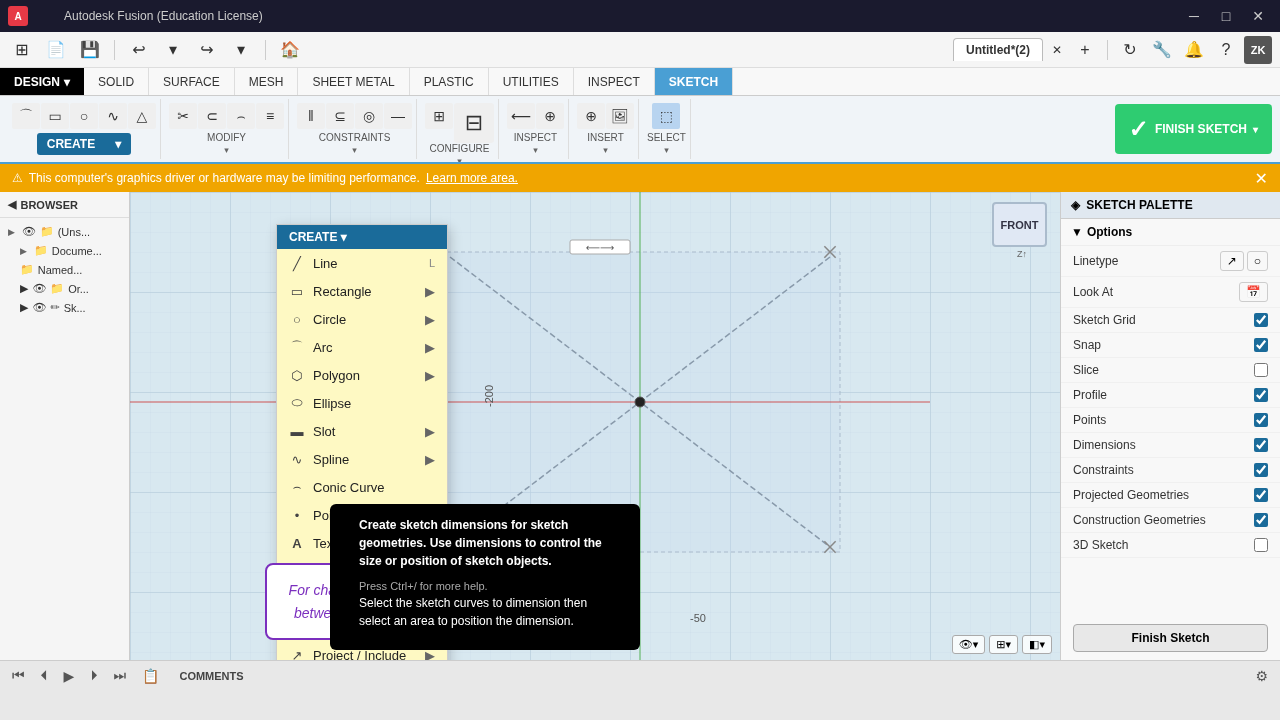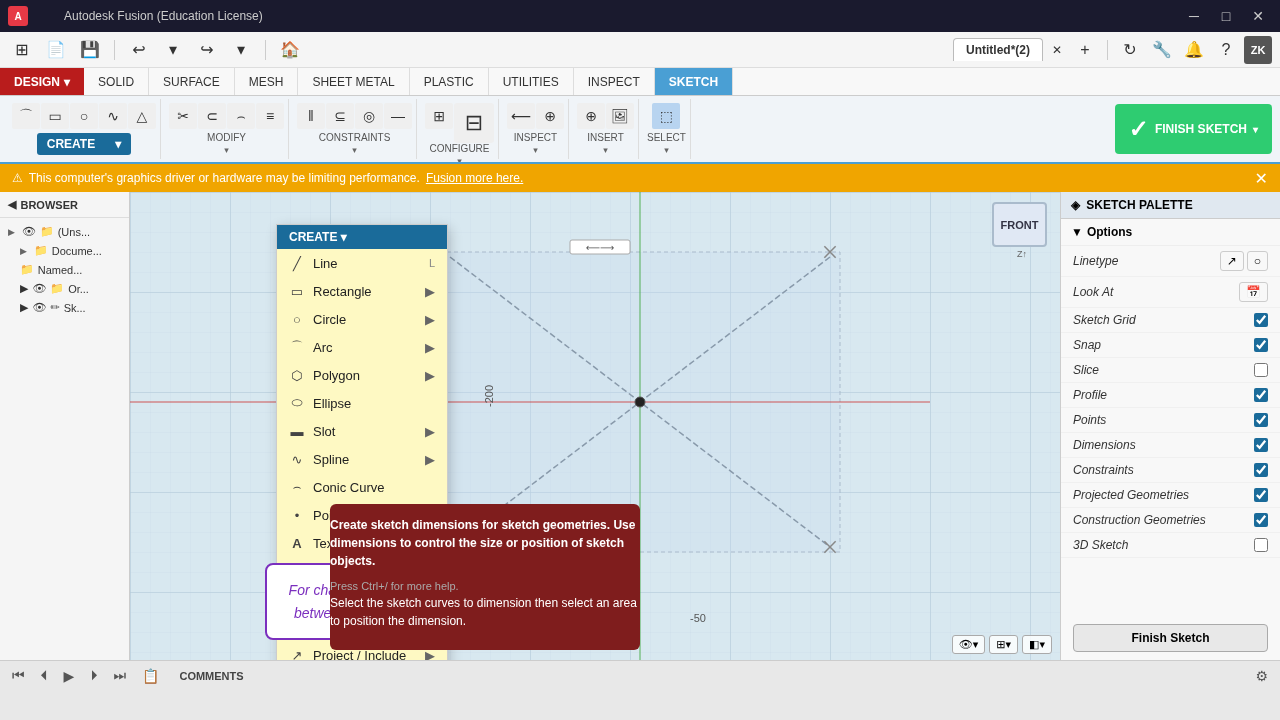--- a/index.html
+++ b/index.html
@@ -64,21 +64,21 @@
       cursor: pointer;
       font-size: 12px;
       color: #333;
       height: 100%;
       display: flex; align-items: center;
       border-right: 1px solid #ddd;
     }
     .module-tab.active { background: #4a9fd4; color: white; font-weight: 600; }
     .design-btn {
       padding: 4px 14px;
-      background: #b91c1c;
+      background: #000000;
       color: white;
       border: none;
       cursor: pointer;
       font-size: 12px;
       font-weight: 600;
       height: 100%;
       display: flex; align-items: center; gap: 4px; justify-content: center;
     }
 
     
@@ -217,21 +217,21 @@
       font-size: 12px;
       display: flex; align-items: center; gap: 4px;
     }
     .panel-row {
       display: flex;
       align-items: center;
       padding: 5px 12px;
       border-bottom: 1px solid #f0f0f0;
       justify-content: space-between;
     }
-    .panel-row-label { color: #333; font-size: 12px; font-style: italic; }
+    .panel-row-label { color: #333; font-size: 12px; }
     .panel-checkbox {
       width: 14px; height: 14px;
       accent-color: #1a6b9a;
     }
     .panel-icon-btn {
       background: transparent;
       border: 1px solid #ccc;
       border-radius: 3px;
       padding: 2px 6px;
       cursor: pointer;
@@ -280,24 +280,24 @@
       font-weight: 700;
       font-size: 12px;
       display: flex; align-items: center; gap: 4px;
     }
 
     
     .tooltip-box {
       position: absolute;
       bottom: 10px;
       left: 200px;
-      background: #7f1d1d;
+      background: #000000;
       color: white;
       border-radius: 6px;
-      padding: 12px 0;
+      padding: 12px 29px;
       width: 310px;
       font-size: 12px;
       line-height: 1.5;
       z-index: 200;
     }
 
     
     .info-box {
       position: absolute;
       bottom: 20px;
@@ -533,21 +533,21 @@
     <div>
       <div>FINISH SKETCH</div>
     </div>
     <span style="font-size:10px;">▾</span>
   </button>
 </div>
 
 <div class="warning-bar">
   <span>⚠</span>
   <span>This computer's graphics driver or hardware may be limiting performance.</span>
-  <a href="#">Fusion more here.</a>
+  <a href="#">Learn more area.</a>
   <span class="warning-close">✕</span>
 </div>
 
 <div class="main-layout-2">
 
   <div class="sidebar">
     <div class="sidebar-header">
       <span>◀</span>
       <span>BROWSER</span>
     </div>

